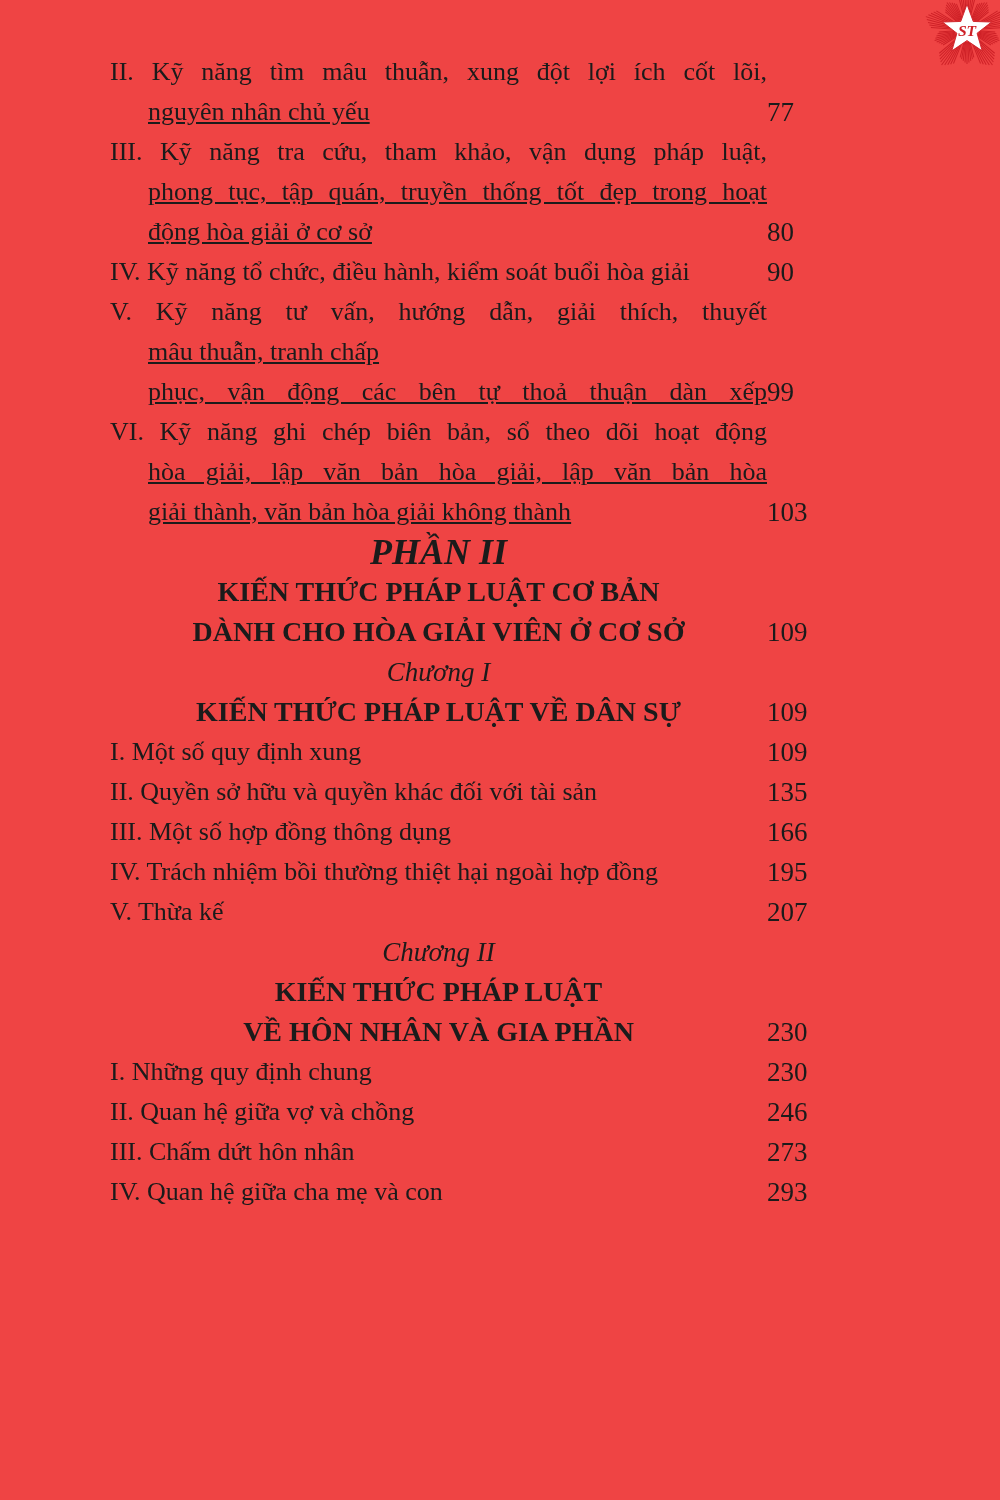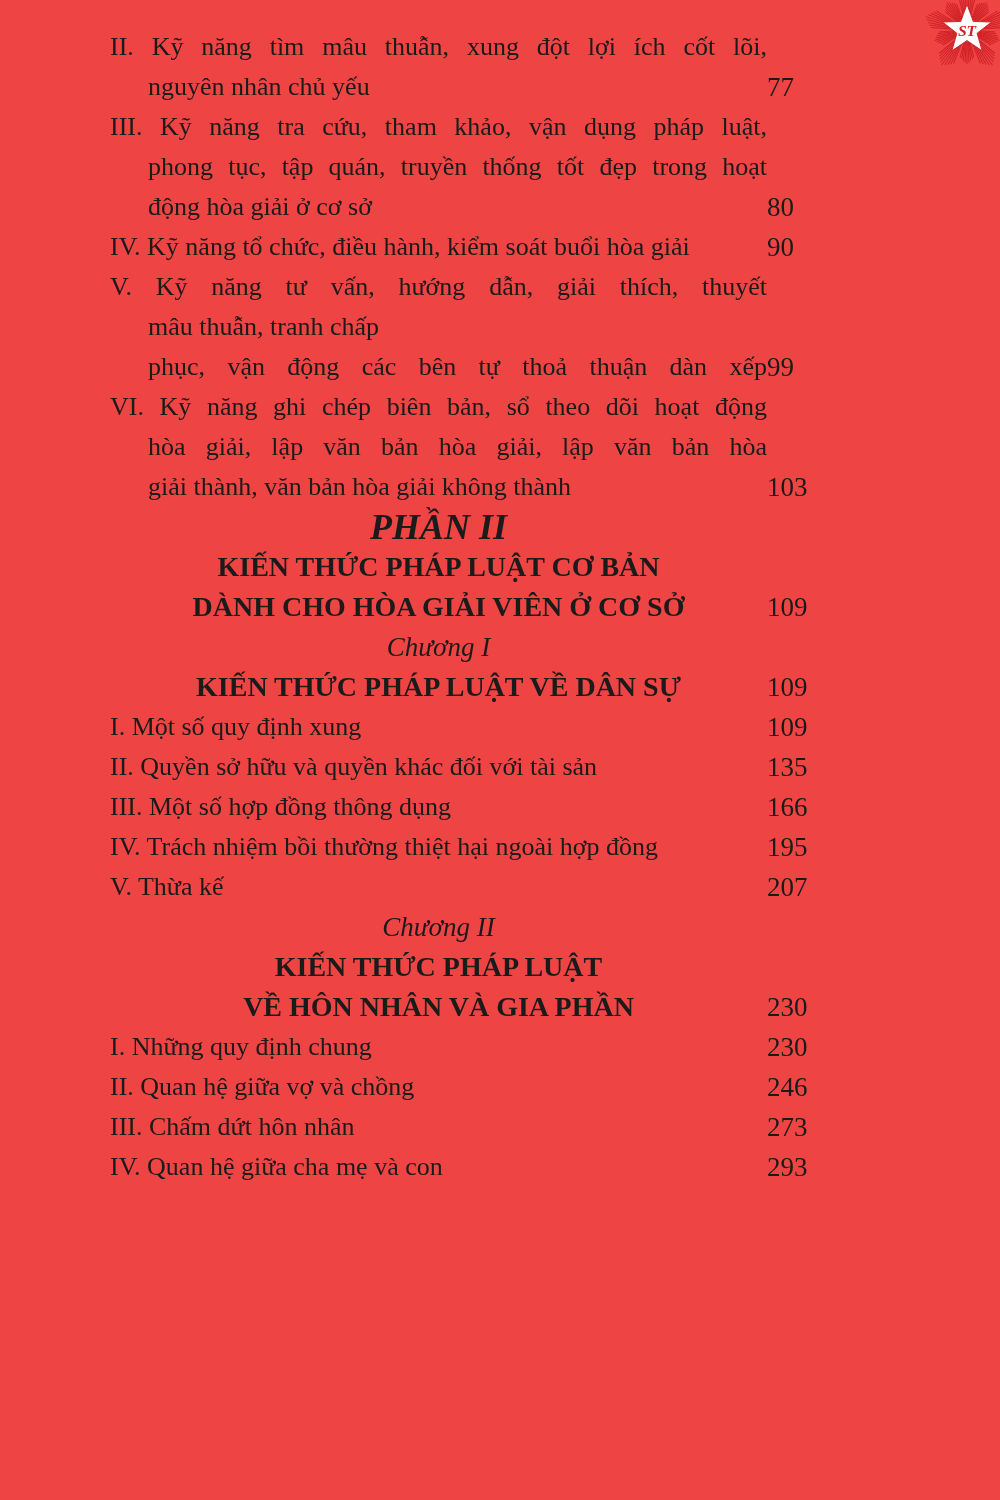--- a/index.html
+++ b/index.html
@@ -22,27 +22,27 @@
     padding-top:70px;padding-bottom:11px;
     display:flex;justify-content:space-between;align-items:baseline;
     border-bottom:2px solid #2e2e2e;
   }
   .htitle{
     font-family:"Liberation Sans", sans-serif;
     font-size:26px;letter-spacing:2px;color:#3a3a3a;
   }
   .hnum{font-size:30px;color:#1b1b1b;}
   
-  .toc{margin:27px 133px 0 110px;}
+  .toc{margin:52px 133px 0 110px;}
   .row{display:flex;}
   .txt{flex:1;min-width:0;}
   .line{line-height:40px;font-size:26px;}
   .line.last{white-space:nowrap;}
   .line.mid{text-align:justify;text-align-last:justify;}
-  .line.cont{padding-left:38px;}
+  .line.cont{padding-left:38px;text-decoration:underline;}
   .num{width:100px;text-align:left;align-self:flex-end;line-height:40px;font-size:27px;}
   .row.part .line{font-style:italic;font-weight:bold;font-size:36px;text-align:center;text-align-last:center;white-space:normal;}
   .row.ptitle .line{font-weight:bold;font-size:28px;text-align:center;text-align-last:center;white-space:normal;}
   .row.chap .line{font-style:italic;font-size:27px;text-align:center;text-align-last:center;white-space:normal;}
   .row.ctitle .line{font-weight:bold;font-size:28px;text-align:center;text-align-last:center;white-space:normal;}
 </style>
 </head>
 <body>
 
 <div class="page">

